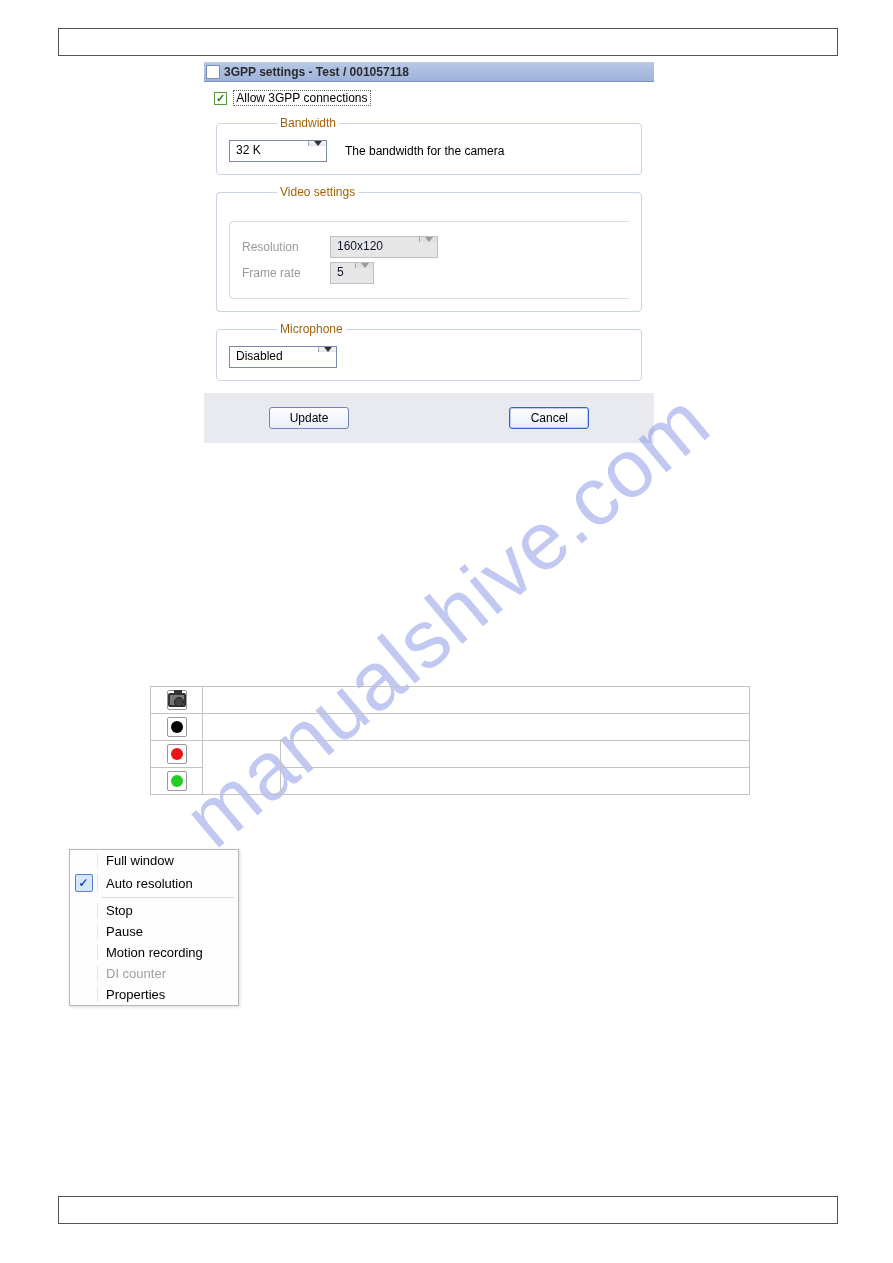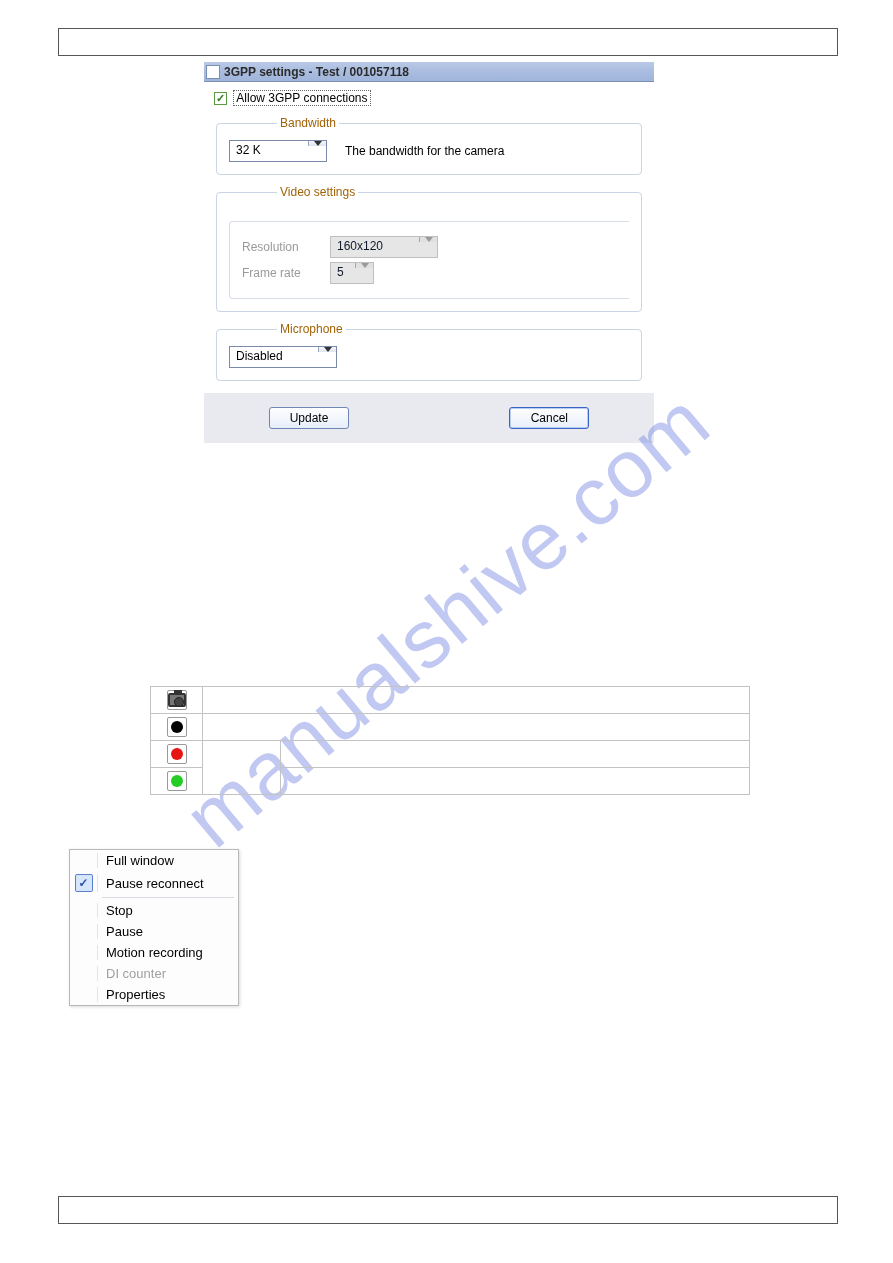--- a/index.html
+++ b/index.html
@@ -161,21 +161,21 @@
 
 <div class="ctx-menu">
   <div class="item">
     <span class="gutter"></span>
     <span>Full window</span>
   </div>
   <div class="item">
     <span class="gutter">
         <span class="chk-mark">✓</span>
       </span>
-    <span>Pause reconnect</span>
+    <span>Auto resolution</span>
   </div>
   <div class="sep"></div>
   <div class="item">
     <span class="gutter"></span>
     <span>Stop</span>
   </div>
   <div class="item">
     <span class="gutter"></span>
     <span>Pause</span>
   </div>

